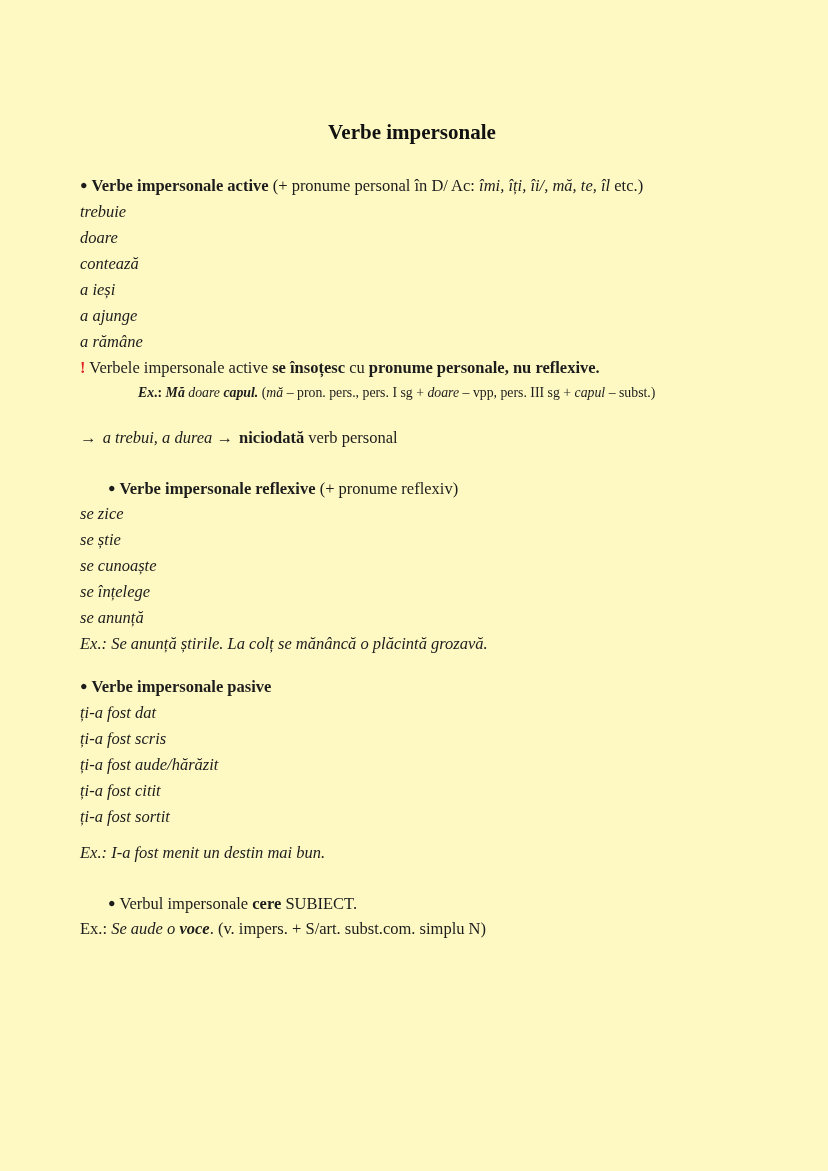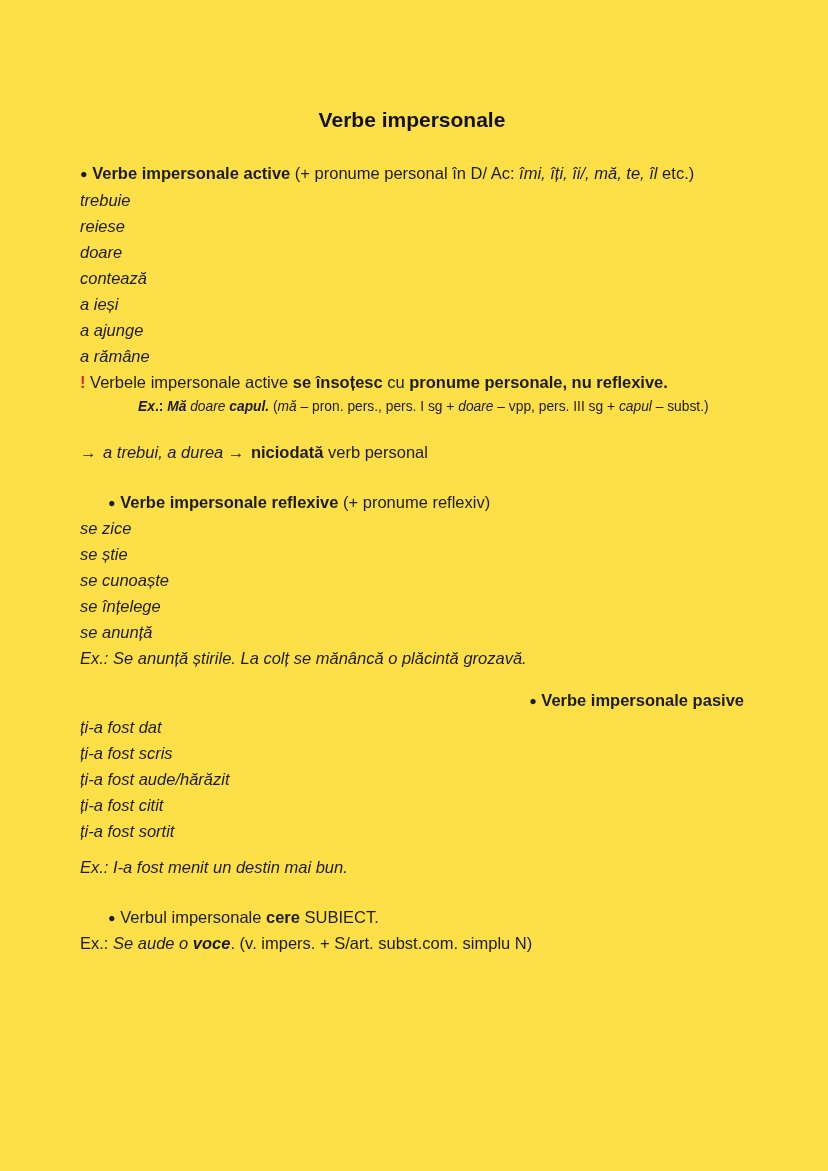--- a/index.html
+++ b/index.html
@@ -1,24 +1,24 @@
 <!DOCTYPE html>
 <html style="--accent-red: #e02525;"><head>
 <meta charset="utf-8">
 <style>
   html,body{margin:0;padding:0;background:#ffffff;}
   .page{
     position:relative;
     width:828px;height:1171px;
     margin:0 auto;
-    background:#fde047;
+    background:#fef9c3;
     box-sizing:border-box;
-    padding:0 84px 0 80px;
+    padding:12px 84px 0 80px;
     overflow:hidden;
-    font-family:Liberation Sans, sans-serif;
+    font-family:Liberation Serif, serif;
     color:#1c1c1c;
   }
   .doc-title{
     margin:106px 0 26px 0;
     text-align:center;
     font-size:21px;
     line-height:28px;
     font-weight:bold;
     color:#111;
   }
@@ -37,33 +37,32 @@
   .bullet{font-size:12.5px;vertical-align:1.5px;}
   .arrow{font-weight:bold;letter-spacing:1px;}
   
   .v-small{
     font-size:13.8px;
     line-height:21px;
     padding-left:58px;
     margin-top:1px;
   }
   .v-gap-sm{margin-top:10px;}
-  .v-gap-md{margin-top:16px;text-align:right;}
+  .v-gap-md{margin-top:16px;}
   .v-gap-lg{margin-top:22px;}
   .v-gap-xl{margin-top:24px;margin-left:28px;}
 </style>
 </head>
 <body>
 
 <div class="page">
   <h1 class="doc-title">Verbe impersonale</h1>
   <div>
       <p class="line"><span class="bullet b">●</span><span class="b"> Verbe impersonale active</span><span class="r"> (+ pronume personal în D/ Ac: </span><span class="i">îmi, îți, îi/, mă, te, îl</span><span class="r"> etc.)</span></p>
       <p class="line"><span class="i">trebuie</span></p>
-      <p class="line"><span class="i">reiese</span></p>
       <p class="line"><span class="i">doare</span></p>
       <p class="line"><span class="i">contează</span></p>
       <p class="line"><span class="i">a ieși</span></p>
       <p class="line"><span class="i">a ajunge</span></p>
       <p class="line"><span class="i">a rămâne</span></p>
       <p class="line"><span class="red">!</span><span class="r"> Verbele impersonale active </span><span class="b">se însoțesc</span><span class="r"> cu </span><span class="b">pronume personale, nu reflexive.</span></p>
       <p class="line v-small"><span class="bi">Ex</span><span class="b">.: </span><span class="bi">Mă </span><span class="i">doare </span><span class="bi">capul.</span><span class="r"> (</span><span class="i">mă</span><span class="r"> – pron. pers., pers. I sg + </span><span class="i">doare</span><span class="r"> – vpp, pers. III sg + </span><span class="i">capul</span><span class="r"> – subst.)</span></p>
       <p class="line v-gap-lg"><span class="arrow">→ </span><span class="i">a trebui, a durea </span><span class="arrow">→ </span><span class="b">niciodată</span><span class="r"> verb personal</span></p>
       <p class="line v-gap-xl"><span class="bullet b">●</span><span class="b"> Verbe impersonale reflexive</span><span class="r"> (+ pronume reflexiv)</span></p>
       <p class="line"><span class="i">se zice</span></p>

